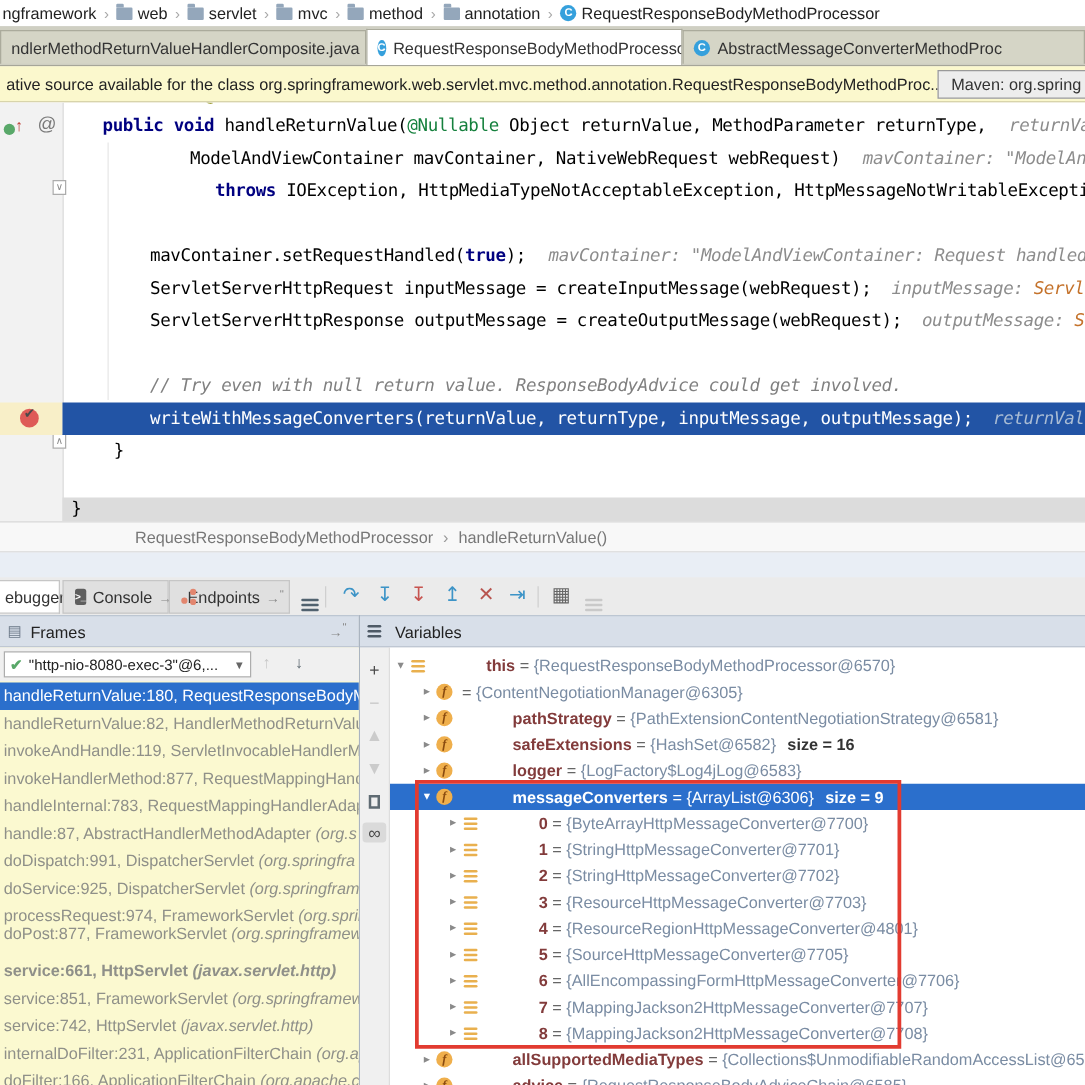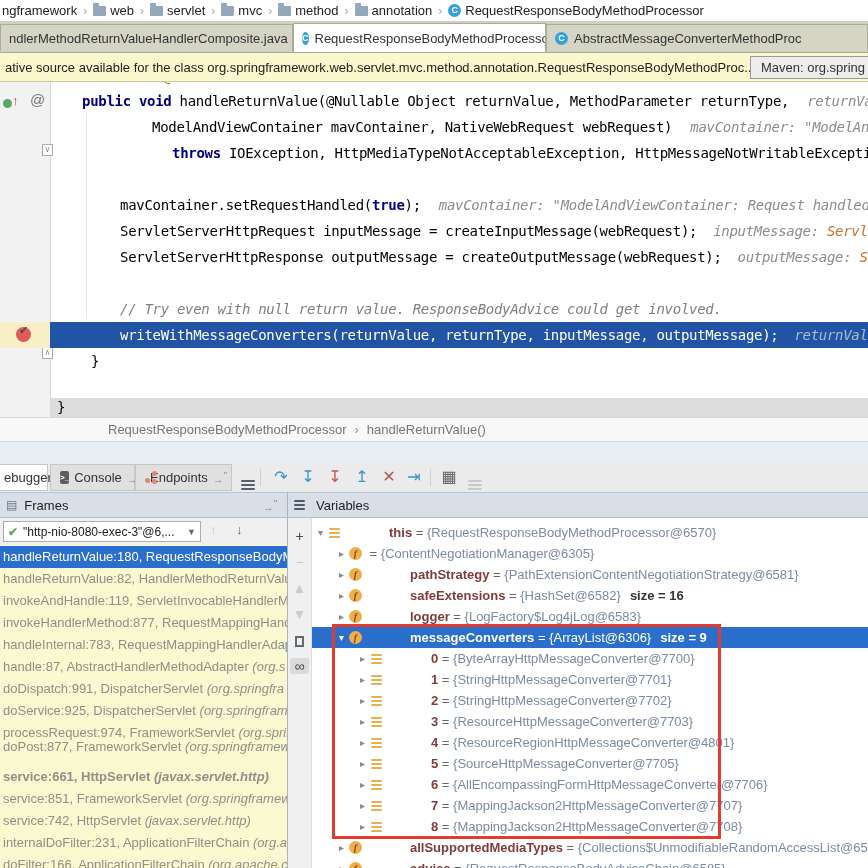--- a/index.html
+++ b/index.html
@@ -26,21 +26,21 @@
           display:flex;align-items:center;padding-left:5px;box-sizing:border-box;white-space:nowrap;overflow:hidden;}
   #banner-btn{position:absolute;right:-8px;top:3px;height:21px;line-height:21px;padding:0 10px;
               background:#EDEDED;border:1px solid #9A9A9A;color:#333;white-space:nowrap;}
   
   #editor{left:0;top:82px;width:868px;height:335px;background:#FFF;overflow:hidden;}
   #gutter{position:absolute;left:0;top:0;width:50px;height:335px;background:#F2F2F2;border-right:1px solid #DBDBDB;}
   .code-line{position:absolute;left:0;width:868px;height:26px;line-height:26px;white-space:nowrap;
              font-family:"DejaVu Sans Mono",monospace;font-size:14px;letter-spacing:-0.3px;}
   .tk-kw{color:#000080;font-weight:bold;}
   .tk-p{color:#000;}
-  .tk-ann{color:#000000;}
+  .tk-ann{color:#15803d;}
   .tk-cm{color:#808080;font-style:italic;}
   .tk-h{color:#8C8C8C;font-style:italic;}
   .tk-ho{color:#C4722B;font-style:italic;}
   .tk-hb{color:#A9BCD4;font-style:italic;}
   .tk-w{color:#FFF;}
   #ov-sliver{left:163px;top:0px;width:110px;height:7px;overflow:hidden;}
   #ov-sliver span{display:block;margin-top:-13px;font-family:"DejaVu Sans Mono",monospace;font-size:14px;color:#808000;}
   .guide{position:absolute;width:1px;background:#E7E7E7;}
   .foldm{position:absolute;left:42px;width:11px;height:12px;background:#FFF;border:1px solid #ACACAC;
          box-sizing:border-box;color:#8A8A8A;font-size:8px;line-height:10px;text-align:center;}

